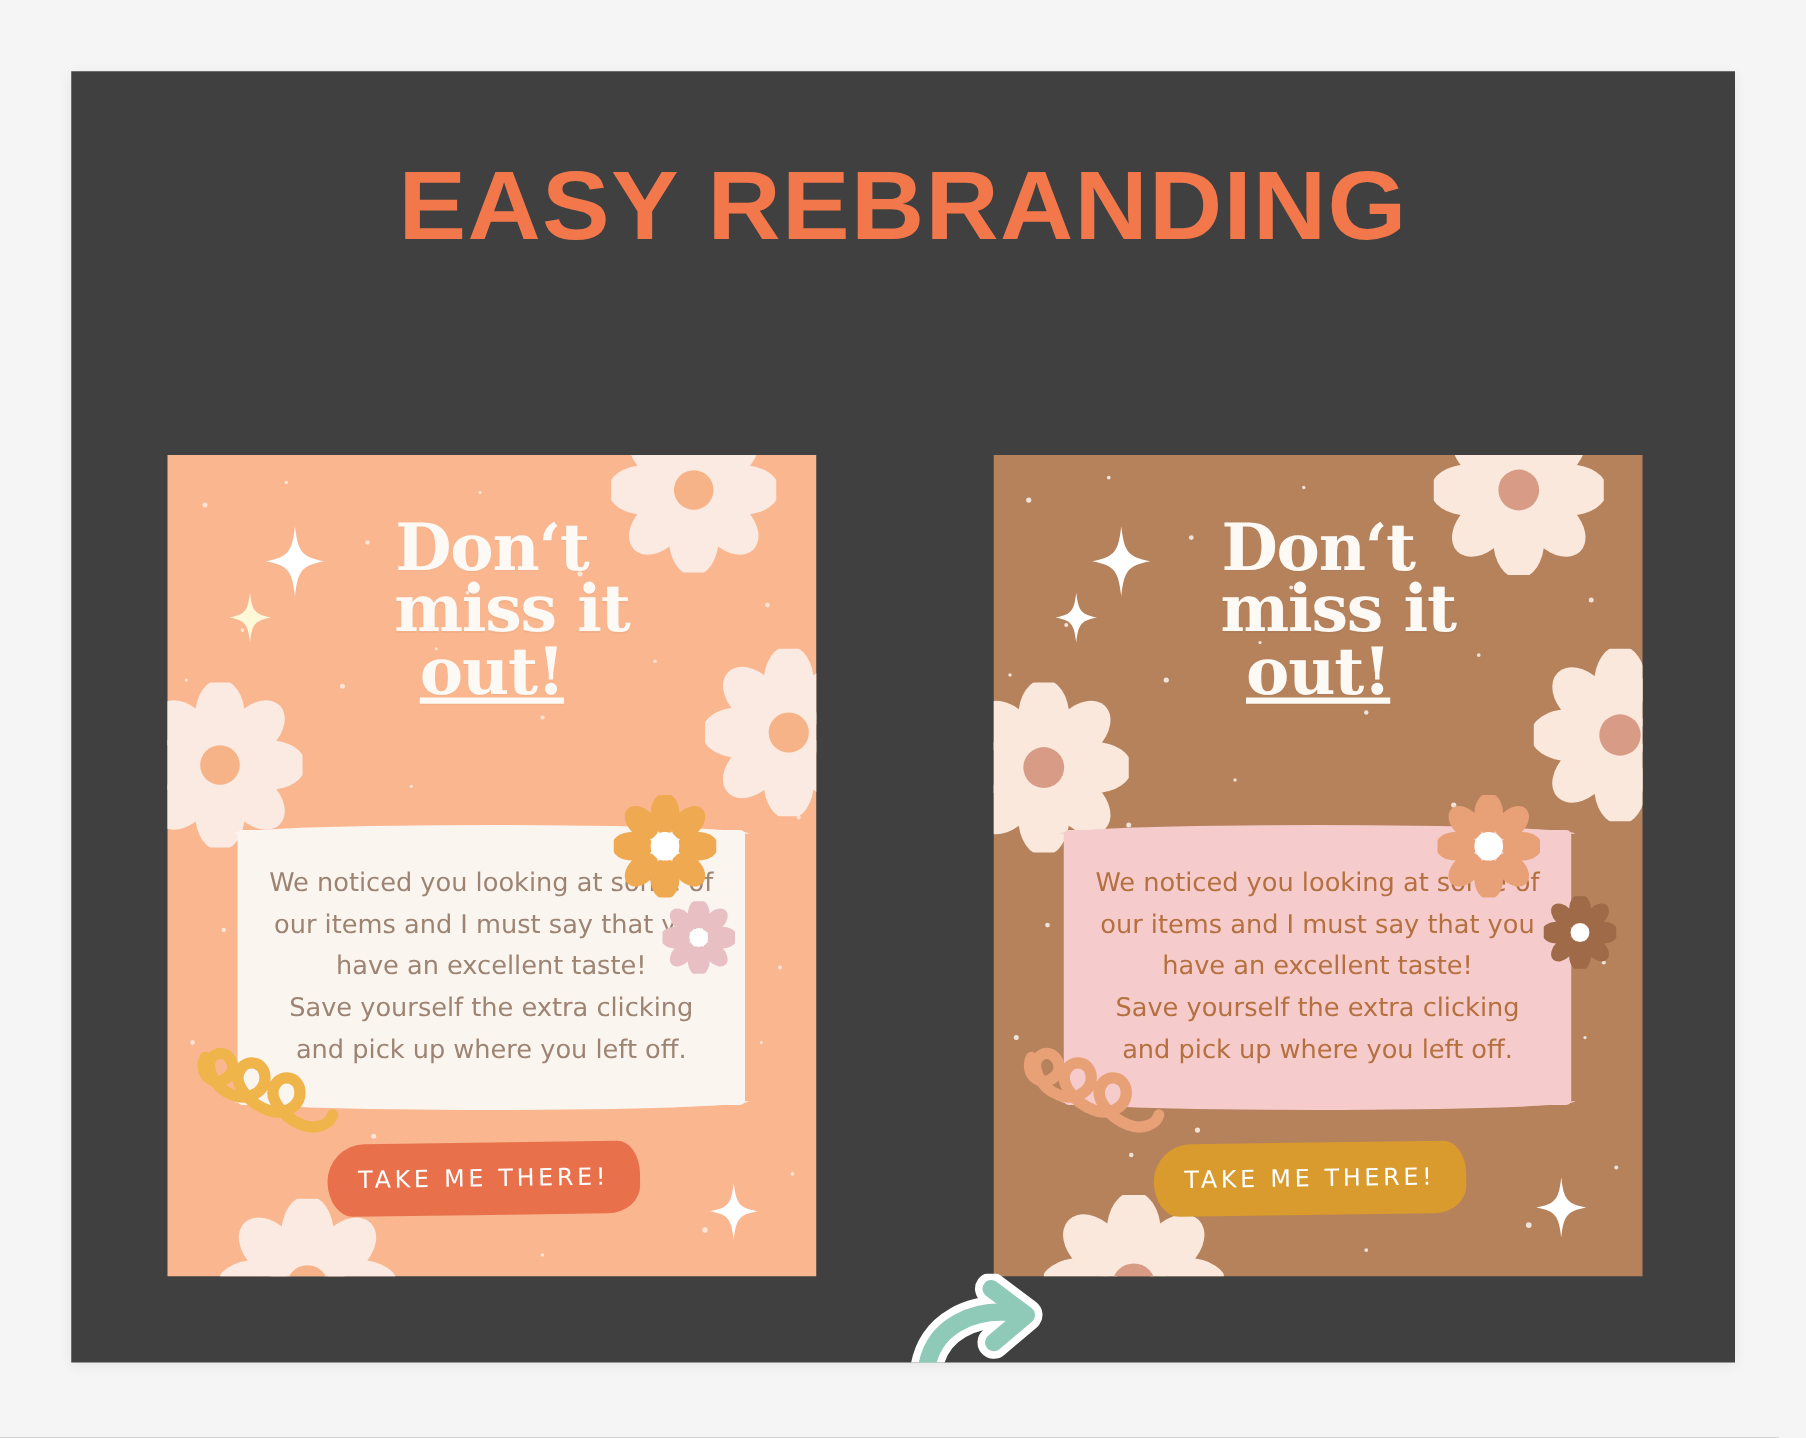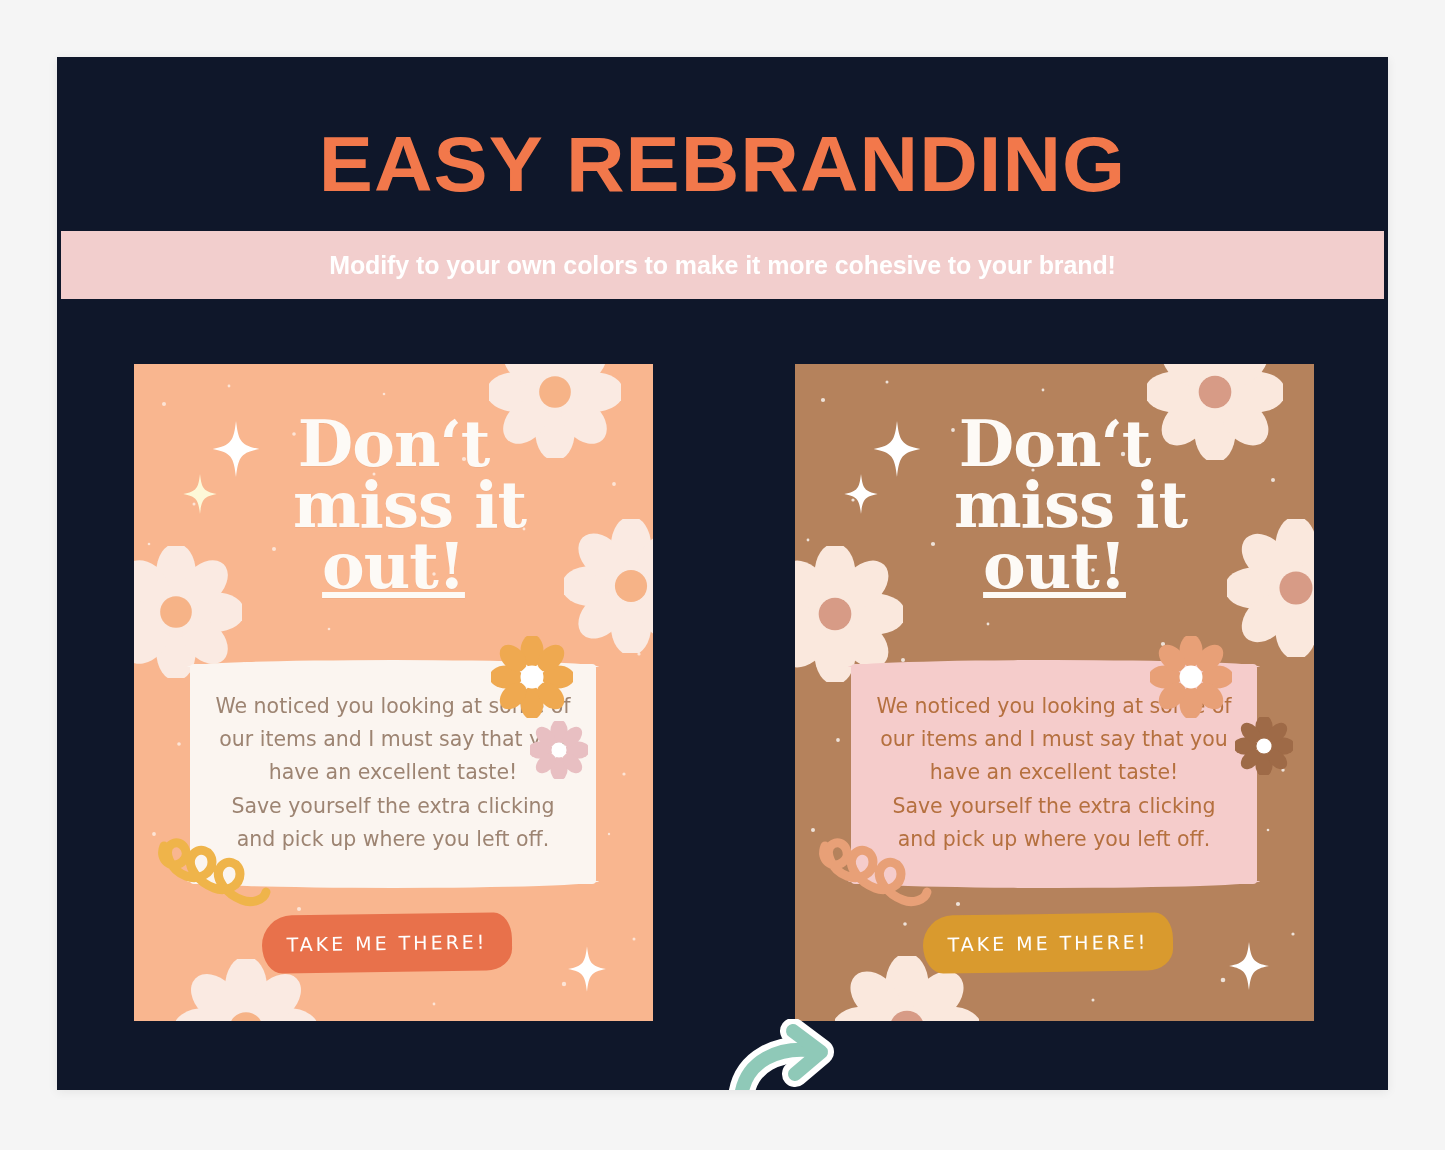--- a/index.html
+++ b/index.html
@@ -19,21 +19,21 @@
     background: #f5f5f5;
   }
 
   
   .sheet {
     position: absolute;
     left: 57px;
     top: 57px;
     width: 1331px;
     height: 1033px;
-    background: #0f172a;
+    background: #404040;
     box-shadow: 0 2px 10px rgba(0,0,0,0.07);
     overflow: hidden;
   }
 
   
   .page-title {
     position: absolute;
     left: 0;
     top: 62px;
     width: 100%;
@@ -113,21 +113,21 @@
 
   
   .card-headline {
     position: absolute;
     left: 0;
     top: 50px;
     width: 100%;
     text-align: center;
     font-family: "DejaVu Serif", serif;
     font-weight: 700;
-    font-size: 64px;
+    font-size: 52px;
     line-height: 0.95;
     color: #fdfaf6;
     letter-spacing: -1px;
     z-index: 4;
     text-shadow: 0 1px 0 rgba(0,0,0,0.03);
   }
   .card-headline .l1 { display:block; }
   .card-headline .l2 { display:block;margin-left:32px; }
   .card-headline .l3 { display:block;text-decoration:underline; }
 
@@ -204,23 +204,20 @@
 </style>
 </head>
 <body>
 
 <div class="canvas">
 
   <div class="sheet">
 
     <div class="page-title">EASY REBRANDING</div>
 
-    <div class="subtitle-band">
-      <span class="subtitle-text">Modify to your own colors to make it more cohesive to your brand!</span>
-    </div>
 
     <div class="cards-row">
 
       <div class="card left">
 
         <svg class="speckles" viewBox="0 0 519 657" preserveAspectRatio="none">
           <g fill="#ffffff" opacity="0.75">
             <circle cx="30" cy="40" r="2"></circle>
               <circle cx="95" cy="22" r="1.4"></circle>
               <circle cx="160" cy="70" r="1.8"></circle>

